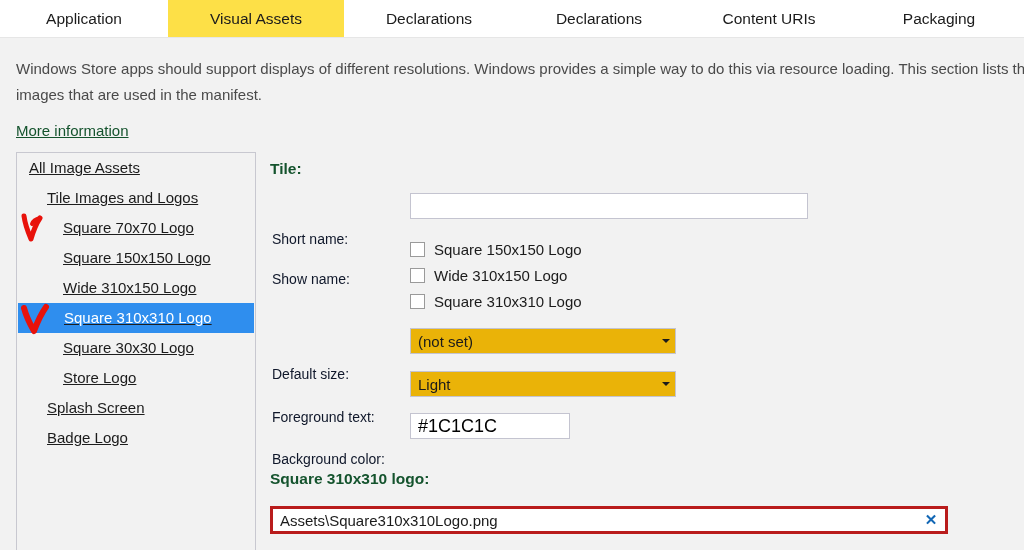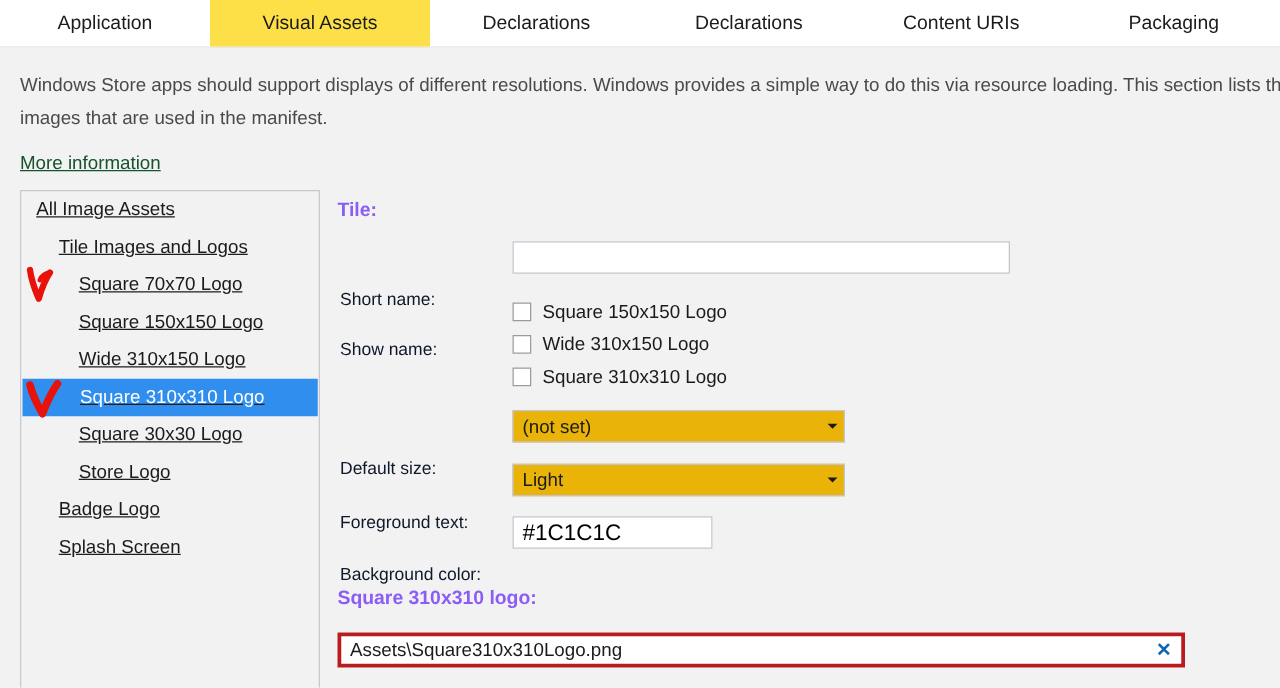--- a/index.html
+++ b/index.html
@@ -122,21 +122,21 @@
     position: absolute;
     left: 270px;
     top: 152px;
     width: 754px;
     height: 398px;
   }
   .section-title {
     position: absolute;
     font-size: 15.5px;
     font-weight: bold;
-    color: #8b5cf6;
+    color: #14532d;
   }
   .flabel {
     position: absolute;
     font-size: 14px;
     color: #0f172a;
     white-space: nowrap;
     margin-top: 33px;
   }
   .tinput {
     position: absolute;
@@ -292,25 +292,25 @@
 
     <div class="treeitem lvl2">
       <span>Square 30x30 Logo</span>
     </div>
 
     <div class="treeitem lvl2">
       <span>Store Logo</span>
     </div>
 
     <div class="treeitem lvl1">
+      <span>Splash Screen</span>
+    </div>
+
+    <div class="treeitem lvl1">
       <span>Badge Logo</span>
-    </div>
-
-    <div class="treeitem lvl1">
-      <span>Splash Screen</span>
     </div>
   </div>
 
   <div class="tick" style="left:20px; top:212px;">
     <svg width="28" height="32" viewBox="0 0 28 32">
       <path d="M4 4 C5 12, 8 20, 11 27 C13 20, 16 12, 20 6" stroke="#E8120B" stroke-width="5" fill="none" stroke-linecap="round" stroke-linejoin="round"></path>
       <path d="M20 6 C16 7, 13 9, 12 12" stroke="#E8120B" stroke-width="4" fill="none" stroke-linecap="round"></path>
     </svg>
   </div>
 

